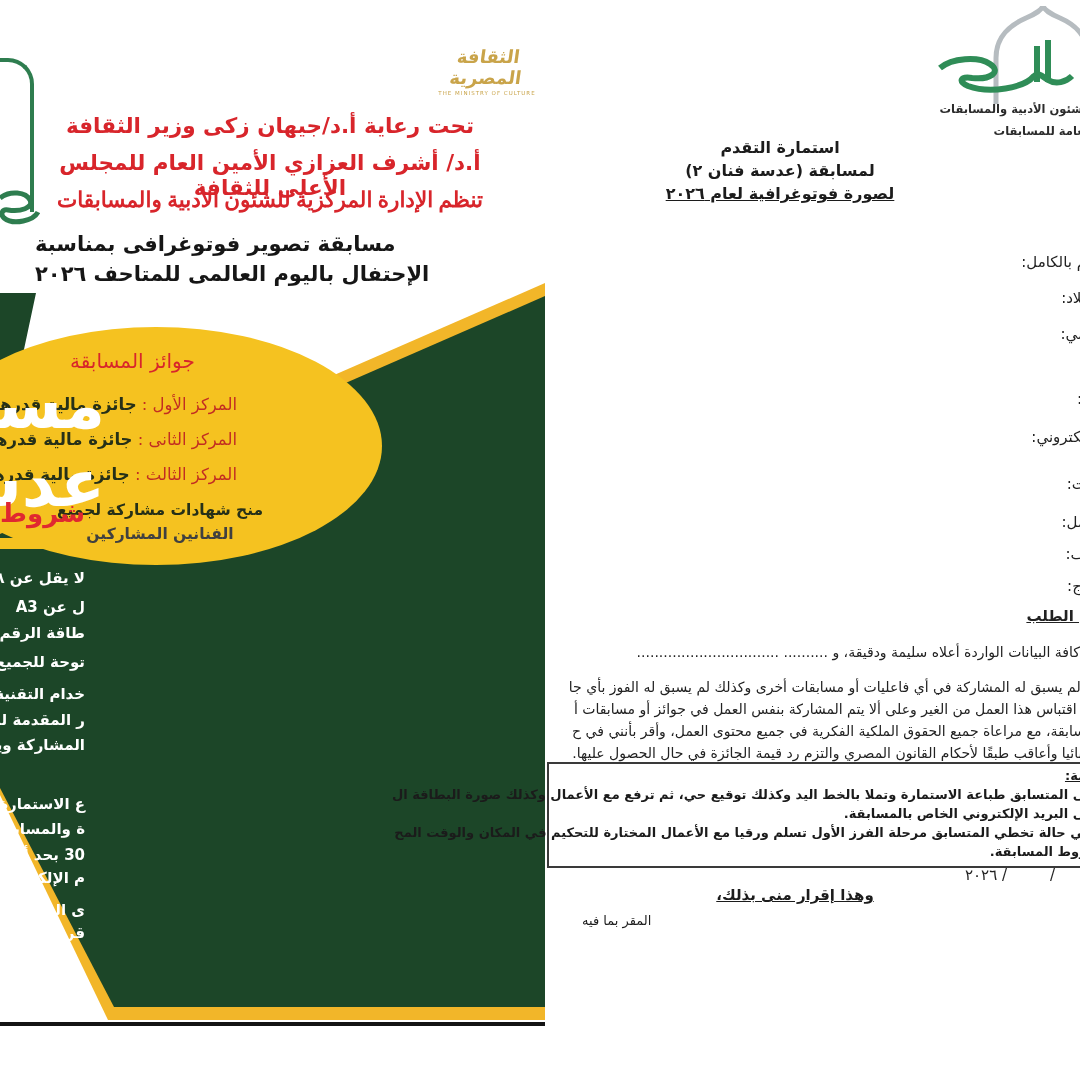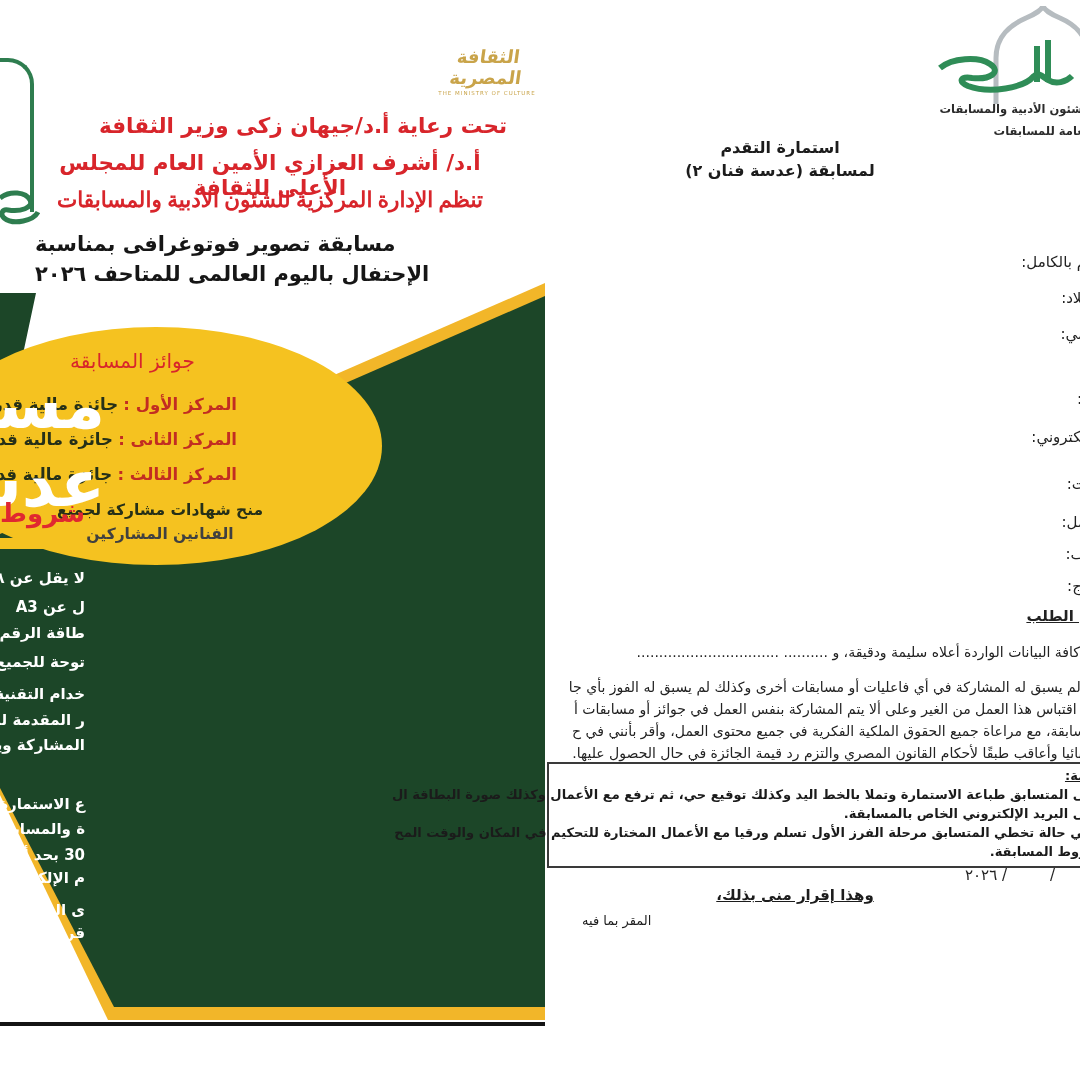--- a/index.html
+++ b/index.html
@@ -10,21 +10,21 @@
   .rtl{direction:rtl;unicode-bidi:plaintext;}
   .ctr{text-align:center;}
   
   .red-line{color:#d8252b;font-weight:bold;font-size:21.5px;width:470px;text-align:center;}
   .blk-line{color:#161616;font-weight:bold;font-size:21px;width:470px;text-align:left;}
   .banner{clip-path:polygon(545px 0px,0px 238px,0px 512px,108px 737px,545px 737px);
           background:#f2b629;left:0;top:283px;width:545px;height:737px;}
   .banner-in{clip-path:polygon(545px 13px,0px 251px,0px 505px,114px 724px,545px 724px);
           background:#1c4628;left:0;top:283px;width:545px;height:737px;}
   .term{color:#ffffff;font-weight:bold;font-size:15px;white-space:nowrap;direction:rtl;}
-  .prize-place{color:#c22d22;font-weight:bold;}
+  .prize-place{color:#c22d22;font-weight:normal;}
   .prize-val{color:#263018;font-weight:bold;}
   .big-title{color:#ffffff;font-weight:bold;font-size:66px;line-height:72px;text-align:right;white-space:nowrap;}
   
   #form-page{left:545px;top:0;width:535px;height:1068px;background:#ffffff;z-index:5;}
   .fld{color:#222;font-size:15px;white-space:nowrap;direction:rtl;}
   .decl{color:#222;font-size:14px;white-space:nowrap;direction:rtl;}
   .note{color:#1b1b1b;font-size:13px;font-weight:bold;white-space:nowrap;direction:rtl;}
   .u{text-decoration:underline;}
 </style>
 </head>
@@ -37,21 +37,21 @@
     <div class="abs" style="left:-26px;top:58px;width:52px;height:150px;border:4px solid #2e7d4f;border-bottom:none;border-radius:26px 26px 0 0;"></div>
     <svg class="abs" style="left:0;top:188px;" width="40" height="46" viewBox="0 0 40 46">
       <path d="M0,10 C10,2 26,4 30,12 C34,20 20,24 8,22 C2,21 0,26 4,30 C14,38 34,32 38,24" stroke="#2e7d4f" stroke-width="5" fill="none"></path>
     </svg>
 
     <div class="abs ctr" style="left:428px;top:46px;width:118px;">
       <div style="color:#c9a44a;font-weight:bold;font-size:18px;transform:skewX(-8deg);">الثقافة المصرية</div>
       <div style="color:#c9a44a;font-size:5.5px;letter-spacing:1px;margin-top:2px;">THE MINISTRY OF CULTURE</div>
     </div>
 
-    <div class="abs red-line rtl" style="left:35px;top:113px;padding-left:33px;">تحت رعاية أ.د/جيهان زكى  وزير الثقافة</div>
+    <div class="abs red-line rtl" style="left:35px;top:113px;">تحت رعاية أ.د/جيهان زكى  وزير الثقافة</div>
     <div class="abs red-line rtl" style="left:35px;top:150px;">أ.د/ أشرف العزازي الأمين العام للمجلس الأعلى للثقافة</div>
     <div class="abs red-line rtl" style="left:35px;top:187px;font-family:Liberation Serif, serif;">تنظم الإدارة المركزية للشئون الأدبية والمسابقات</div>
 
     <div class="abs blk-line rtl" style="left:35px;top:232px;">مسابقة تصوير فوتوغرافى بمناسبة</div>
     <div class="abs blk-line rtl" style="left:35px;top:262px;">الإحتفال باليوم العالمى للمتاحف ٢٠٢٦</div>
 
     <div class="abs banner"></div>
     <div class="abs banner-in"></div>
 
     <div class="abs" style="left:0;top:293px;width:40px;height:146px;background:#1c4628;clip-path:polygon(0 0,90% 0,55% 45%,15% 80%,0 100%);"></div>
@@ -111,20 +111,21 @@
       <rect x="96" y="40" width="6" height="36" fill="#2f8d57"></rect>
       <rect x="107" y="34" width="6" height="42" fill="#2f8d57"></rect>
       <path d="M2,62 C14,52 40,50 52,58 C64,66 52,74 34,72 C22,70 20,76 30,80 C52,88 86,82 96,70 C100,66 104,70 110,74 C118,79 128,76 134,70" stroke="#2f8d57" stroke-width="6" fill="none"></path>
     </svg>
     <div class="abs nw rtl" style="right:-12px;top:102px;font-size:11.5px;font-weight:bold;color:#2b2b2b;">للشئون الأدبية والمسابقات</div>
     <div class="abs nw rtl" style="right:-12px;top:124px;font-size:11.5px;font-weight:bold;color:#2b2b2b;">العامة للمسابقات</div>
 
     <div class="abs ctr rtl" style="left:85px;top:136px;width:300px;color:#1c1c1c;font-weight:bold;font-size:16px;line-height:23px;">
       <div>استمارة التقدم</div>
       <div>لمسابقة (عدسة فنان ٢)</div>
+      <div class="u">لصورة فوتوغرافية لعام ٢٠٢٦</div>
     </div>
 
     <div class="abs fld" style="right:-6px;top:253px;">م بالكامل:</div>
     <div class="abs fld" style="right:-6px;top:289px;">يلاد:</div>
     <div class="abs fld" style="right:-6px;top:325px;">مي:</div>
     <div class="abs fld" style="right:-2px;top:390px;">:</div>
     <div class="abs fld" style="right:-6px;top:428px;">لكتروني:</div>
     <div class="abs fld" style="right:-6px;top:475px;">ت:</div>
     <div class="abs fld" style="right:-6px;top:513px;">مل:</div>
     <div class="abs fld" style="right:-6px;top:545px;">ف:</div>

